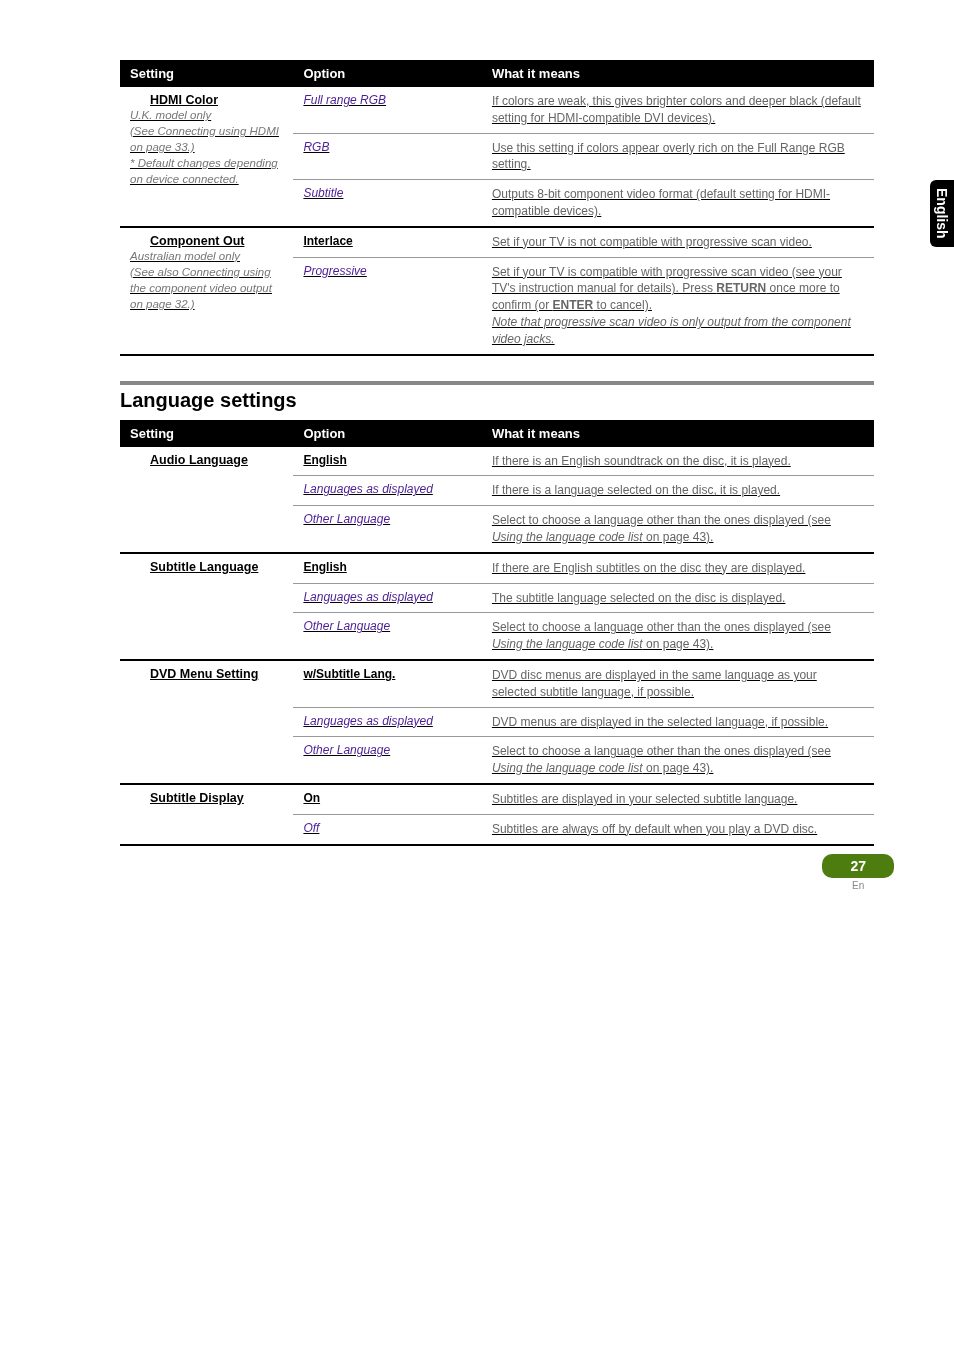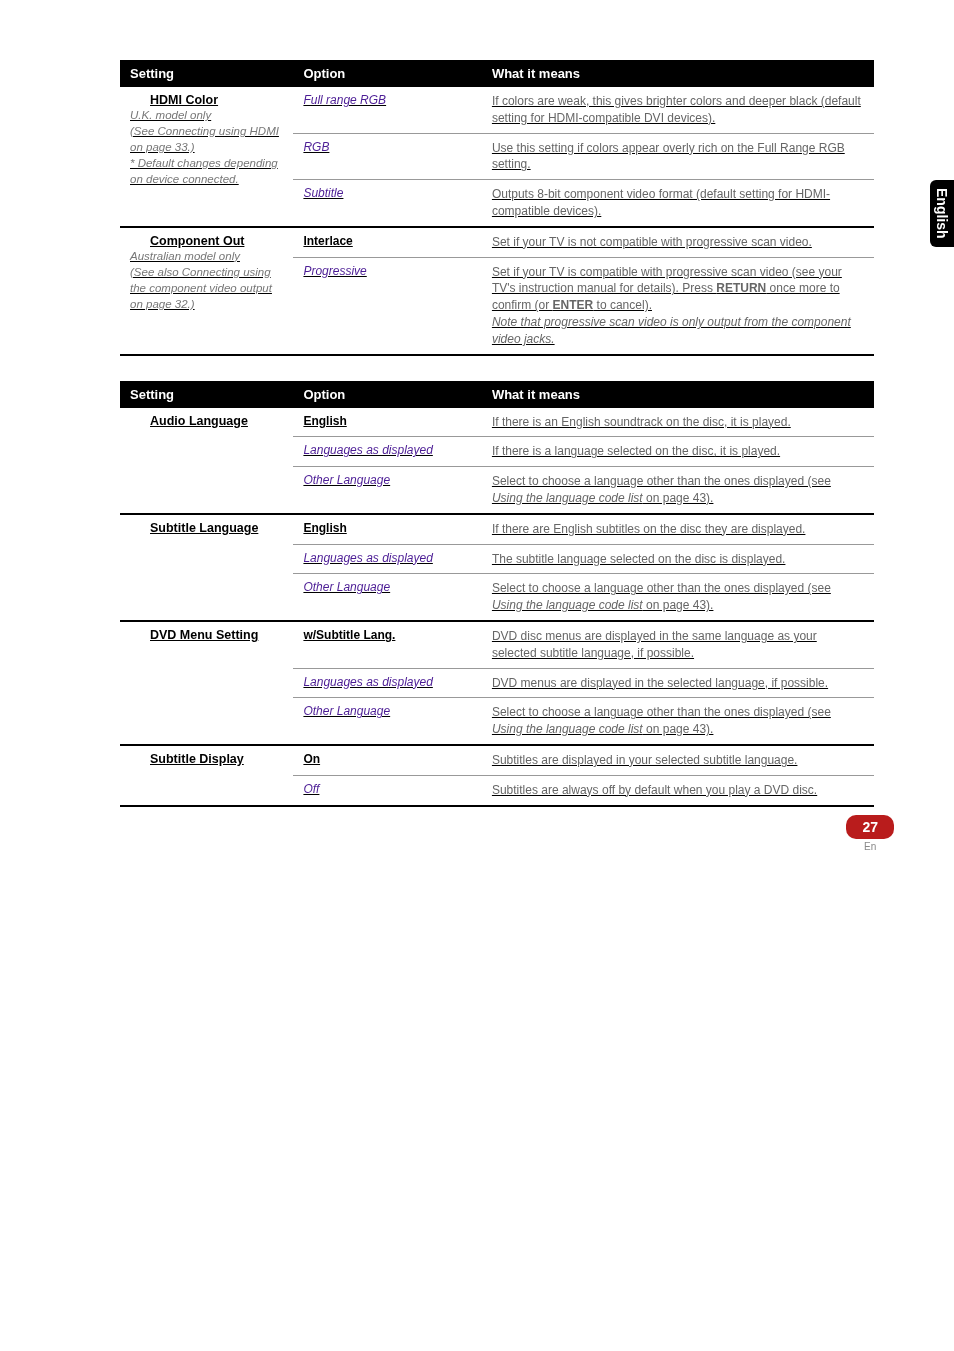--- a/index.html
+++ b/index.html
@@ -111,25 +111,25 @@
       border-top: 4px solid #888;
       padding-top: 4px;
     }
     .page-num {
       position: absolute;
       bottom: 20px;
       right: 60px;
       text-align: center;
     }
     .page-num-bubble {
-      background: #b91c1c;
+      background: #4d7c0f;
       color: #fff;
       font-weight: bold;
       font-size: 14px;
-      padding: 4px 16px;
+      padding: 4px 28px;
       border-radius: 10px;
       display: inline-block;
       margin-top: 20px;
     }
     .page-num-label {
       font-size: 10px;
       color: #888;
       margin-top: 2px;
     }
   </style>
@@ -174,20 +174,21 @@
           <td class="option-bold">Interlace</td>
           <td class="meaning">Set if your TV is not compatible with progressive scan video.</td>
         </tr>
         <tr class="section-last">
           <td class="option-italic">Progressive</td>
           <td class="meaning">Set if your TV is compatible with progressive scan video (see your TV's instruction manual for details). Press <b>RETURN</b> once more to confirm (or <b>ENTER</b> to cancel).<br><i>Note that progressive scan video is only output from the component video jacks.</i></td>
         </tr>
       </tbody>
   </table>
 
+  <h2>Language settings</h2>
 
   <table>
     <thead>
       <tr>
         <th>Setting</th>
         <th>Option</th>
         <th>What it means</th>
       </tr>
     </thead>
     <tbody id="t2-body">

